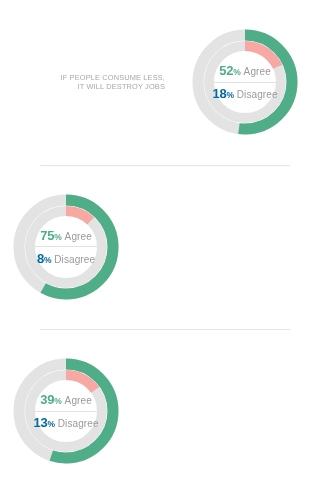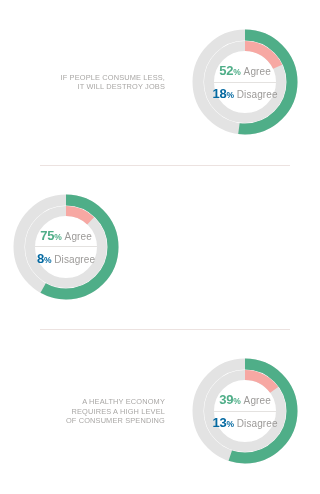--- a/index.html
+++ b/index.html
@@ -114,23 +114,20 @@
         <div class="hr"></div>
         <div class="row disagree">
           <span class="pct"><span>8</span><span class="sym">%</span></span>
           <span class="word">Disagree</span>
         </div>
       </div>
     </div>
   </div>
 
   <div class="panel">
-    <div class="label">A HEALTHY ECONOMY
-REQUIRES A HIGH LEVEL
-OF CONSUMER SPENDING</div>
     <div class="chart-wrap">
       <svg viewBox="0 0 120 124">
         <g transform="translate(60,62)">
           <circle r="47" fill="none" stroke="#e3e3e3" stroke-width="11"></circle>
           <circle class="arc-agree" r="47" fill="none" stroke="#4fae88" stroke-width="11" transform="rotate(-90)" stroke-dasharray="162.42034019059233 132.88936924684825"></circle>
           <circle r="36" fill="none" stroke="#e3e3e3" stroke-width="10"></circle>
           <circle class="arc-disagree" r="36" fill="none" stroke="#f7a8a3" stroke-width="10" transform="rotate(-90)" stroke-dasharray="33.929200658769766 192.26547039969535"></circle>
         </g>
       </svg>
       <div class="center">

